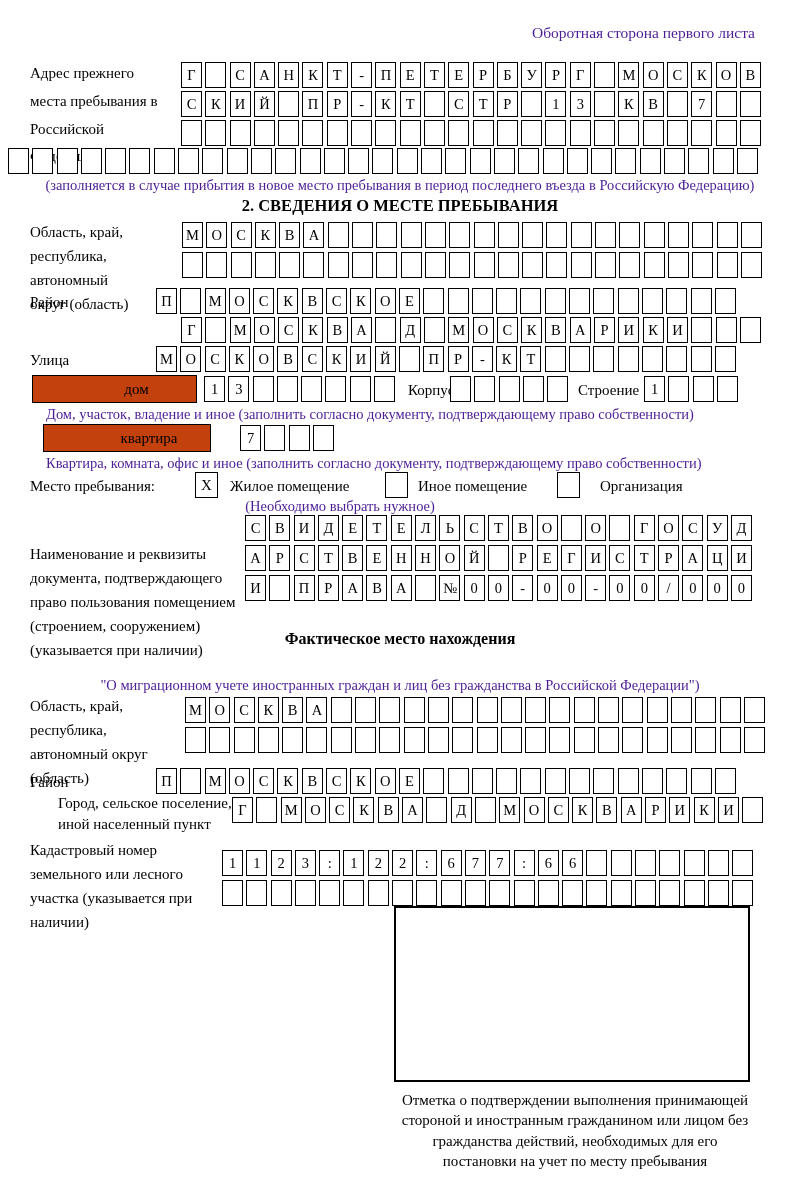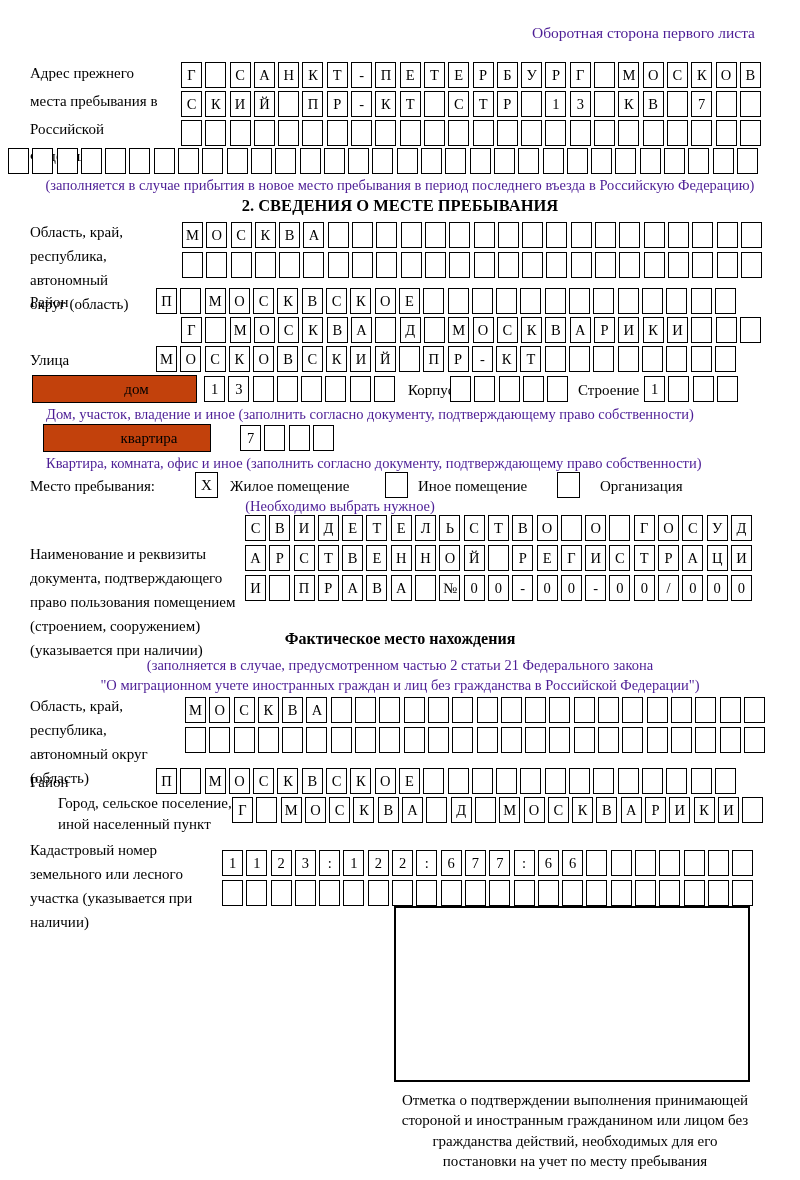--- a/index.html
+++ b/index.html
@@ -406,21 +406,20 @@
       <span class="cell">-</span>
       <span class="cell">0</span>
       <span class="cell">0</span>
       <span class="cell">/</span>
       <span class="cell">0</span>
       <span class="cell">0</span>
       <span class="cell">0</span>
     </div>
 
   <div class="abs title center" style="top:630px;font-size:16px;">Фактическое место нахождения</div>
-  <div class="abs note center" style="top:657px;">(заполняется в случае, предусмотренном частью 2 статьи 21 Федерального закона</div>
   <div class="abs note center" style="top:677px;">"О миграционном учете иностранных граждан и лиц без гражданства в Российской Федерации")</div>
 
   <div class="abs lbl" style="left:30px;top:694px;width:138px;">Область, край, республика, автономный округ (область)</div>
   <div class="abs cellrow" style="left:185px;top:697px;">
       <span class="cell">М</span>
       <span class="cell">О</span>
       <span class="cell">С</span>
       <span class="cell">К</span>
       <span class="cell">В</span>
       <span class="cell">А</span>

